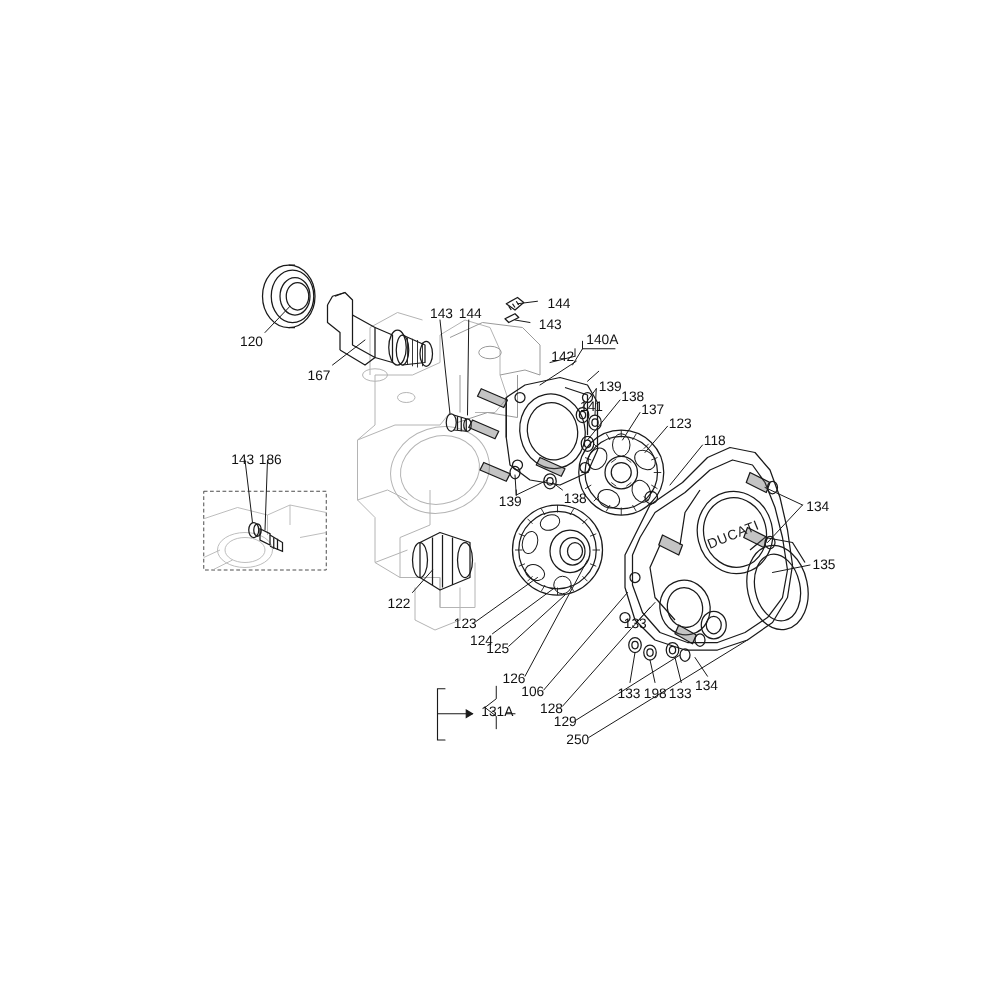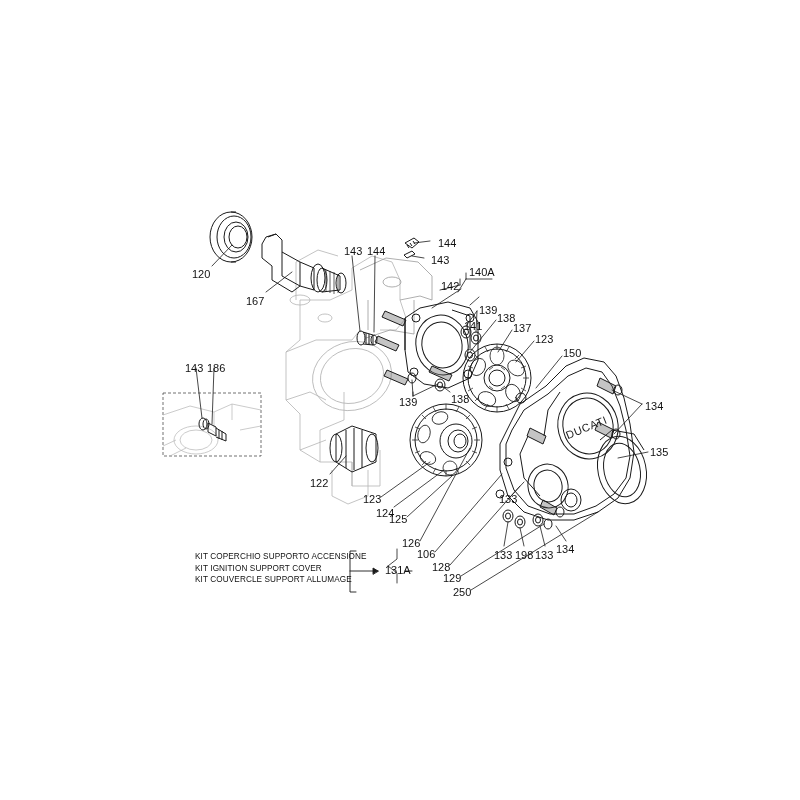--- a/index.html
+++ b/index.html
@@ -276,44 +276,39 @@
     </g>
 
     <g fill="none" stroke="#1a1a1a" stroke-width="0.9" stroke-linecap="round">
       <path d="M356 551 L350 551 L350 592 L356 592"></path>
       <path d="M350 571 L378 571"></path>
       <path d="M378 571 L373 568 L373 574 Z" fill="#1a1a1a"></path>
       <path d="M405 571 L412 571"></path>
     </g>
   </svg>
 
-  <div class="kitbox">
-    <div class="kitline">KIT COPERCHIO SUPPORTO ACCENSIONE</div>
-    <div class="kitline">KIT IGNITION SUPPORT COVER</div>
-    <div class="kitline">KIT COUVERCLE SUPPORT ALLUMAGE</div>
-  </div>
 
   <div class="lbl" style="left:385px;top:565px;">131A</div>
 
   <div id="callouts">
       <div class="lbl" style="left: 192px; top: 269px;">120</div>
       <div class="lbl" style="left: 246px; top: 296px;">167</div>
       <div class="lbl" style="left: 310px; top: 478px;">122</div>
       <div class="lbl" style="left: 344px; top: 246px;">143</div>
       <div class="lbl" style="left: 367px; top: 246px;">144</div>
       <div class="lbl" style="left: 438px; top: 238px;">144</div>
       <div class="lbl" style="left: 431px; top: 255px;">143</div>
       <div class="lbl" style="left: 469px; top: 267px;">140A</div>
       <div class="lbl" style="left: 441px; top: 281px;">142</div>
       <div class="lbl" style="left: 464px; top: 293px; margin-top: 28px;">141</div>
       <div class="lbl" style="left: 479px; top: 305px;">139</div>
       <div class="lbl" style="left: 497px; top: 313px;">138</div>
       <div class="lbl" style="left: 513px; top: 323px;">137</div>
       <div class="lbl" style="left: 535px; top: 334px;">123</div>
-      <div class="lbl" style="left: 563px; top: 348px;">150</div>
+      <div class="lbl" style="left: 563px; top: 348px;">118</div>
       <div class="lbl" style="left: 645px; top: 401px;">134</div>
       <div class="lbl" style="left: 650px; top: 447px;">135</div>
       <div class="lbl" style="left: 399px; top: 397px;">139</div>
       <div class="lbl" style="left: 451px; top: 394px;">138</div>
       <div class="lbl" style="left: 185px; top: 363px;">143</div>
       <div class="lbl" style="left: 207px; top: 363px;">186</div>
       <div class="lbl" style="left: 363px; top: 494px;">123</div>
       <div class="lbl" style="left: 376px; top: 508px;">124</div>
       <div class="lbl" style="left: 389px; top: 514px;">125</div>
       <div class="lbl" style="left: 402px; top: 538px;">126</div>

